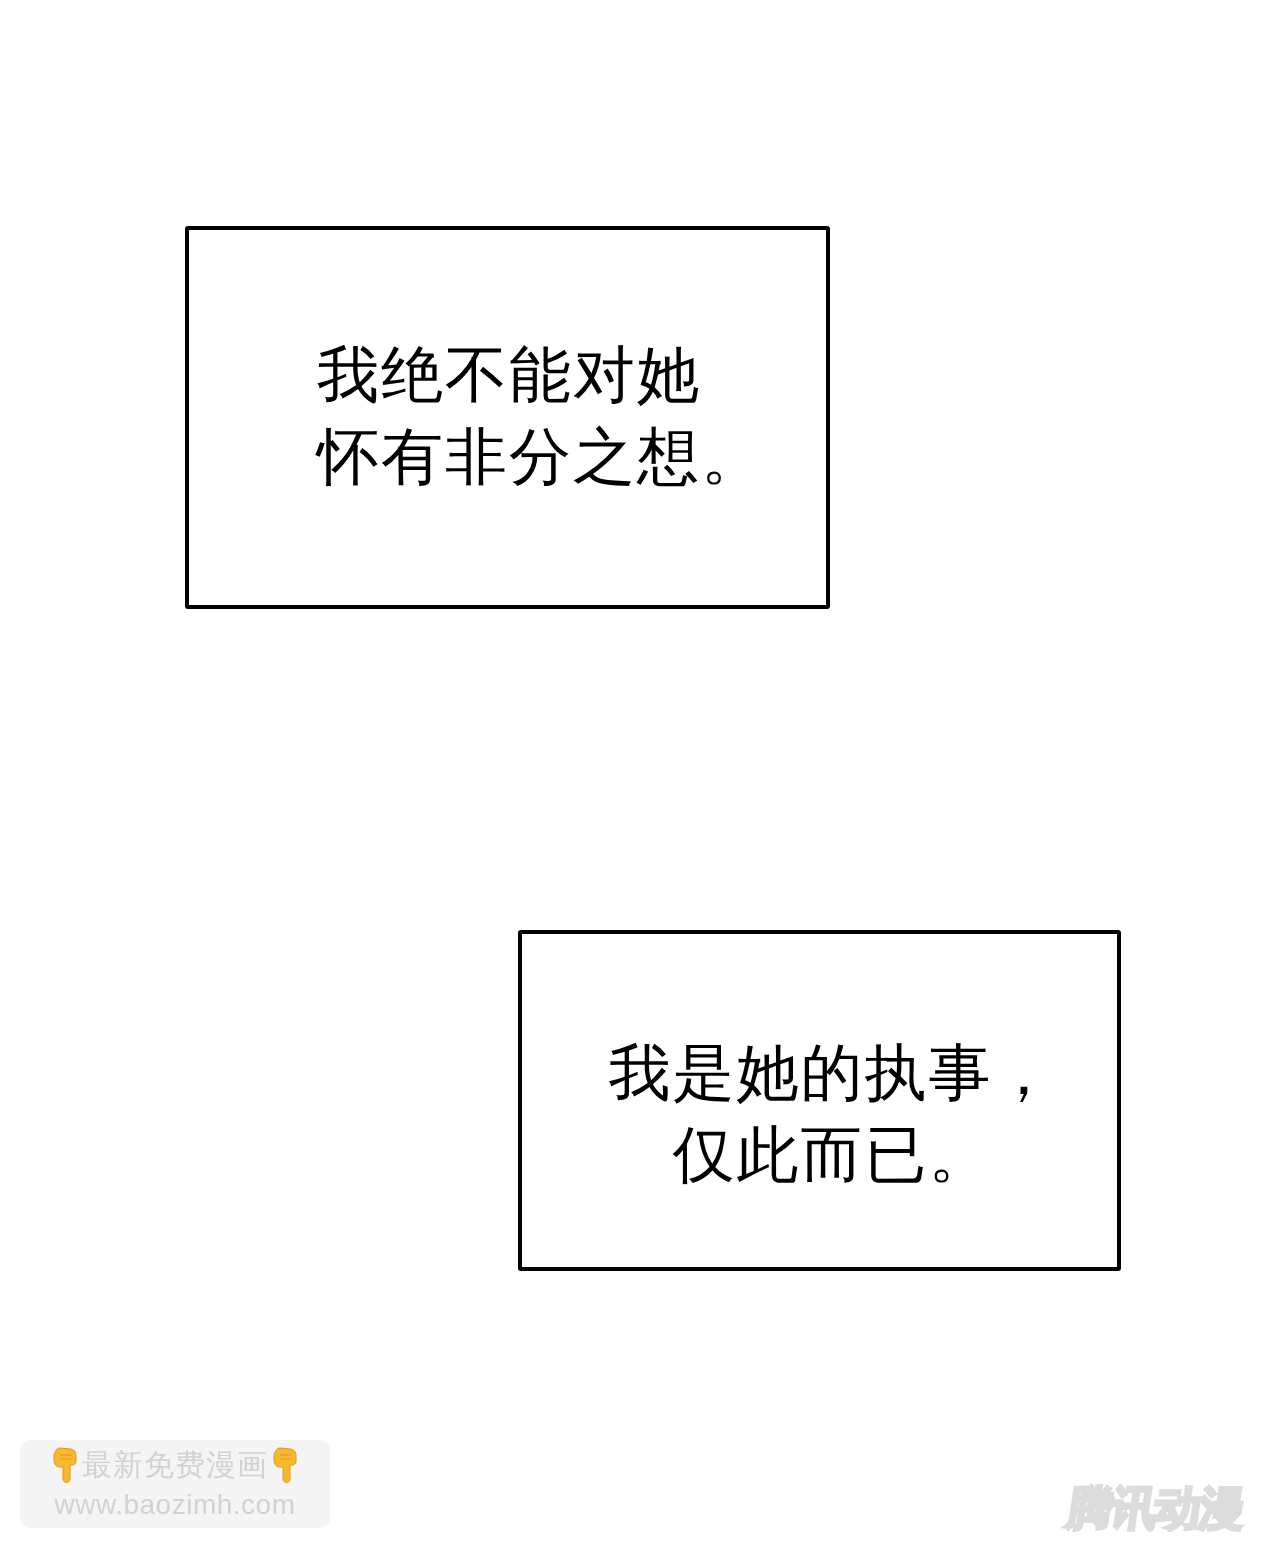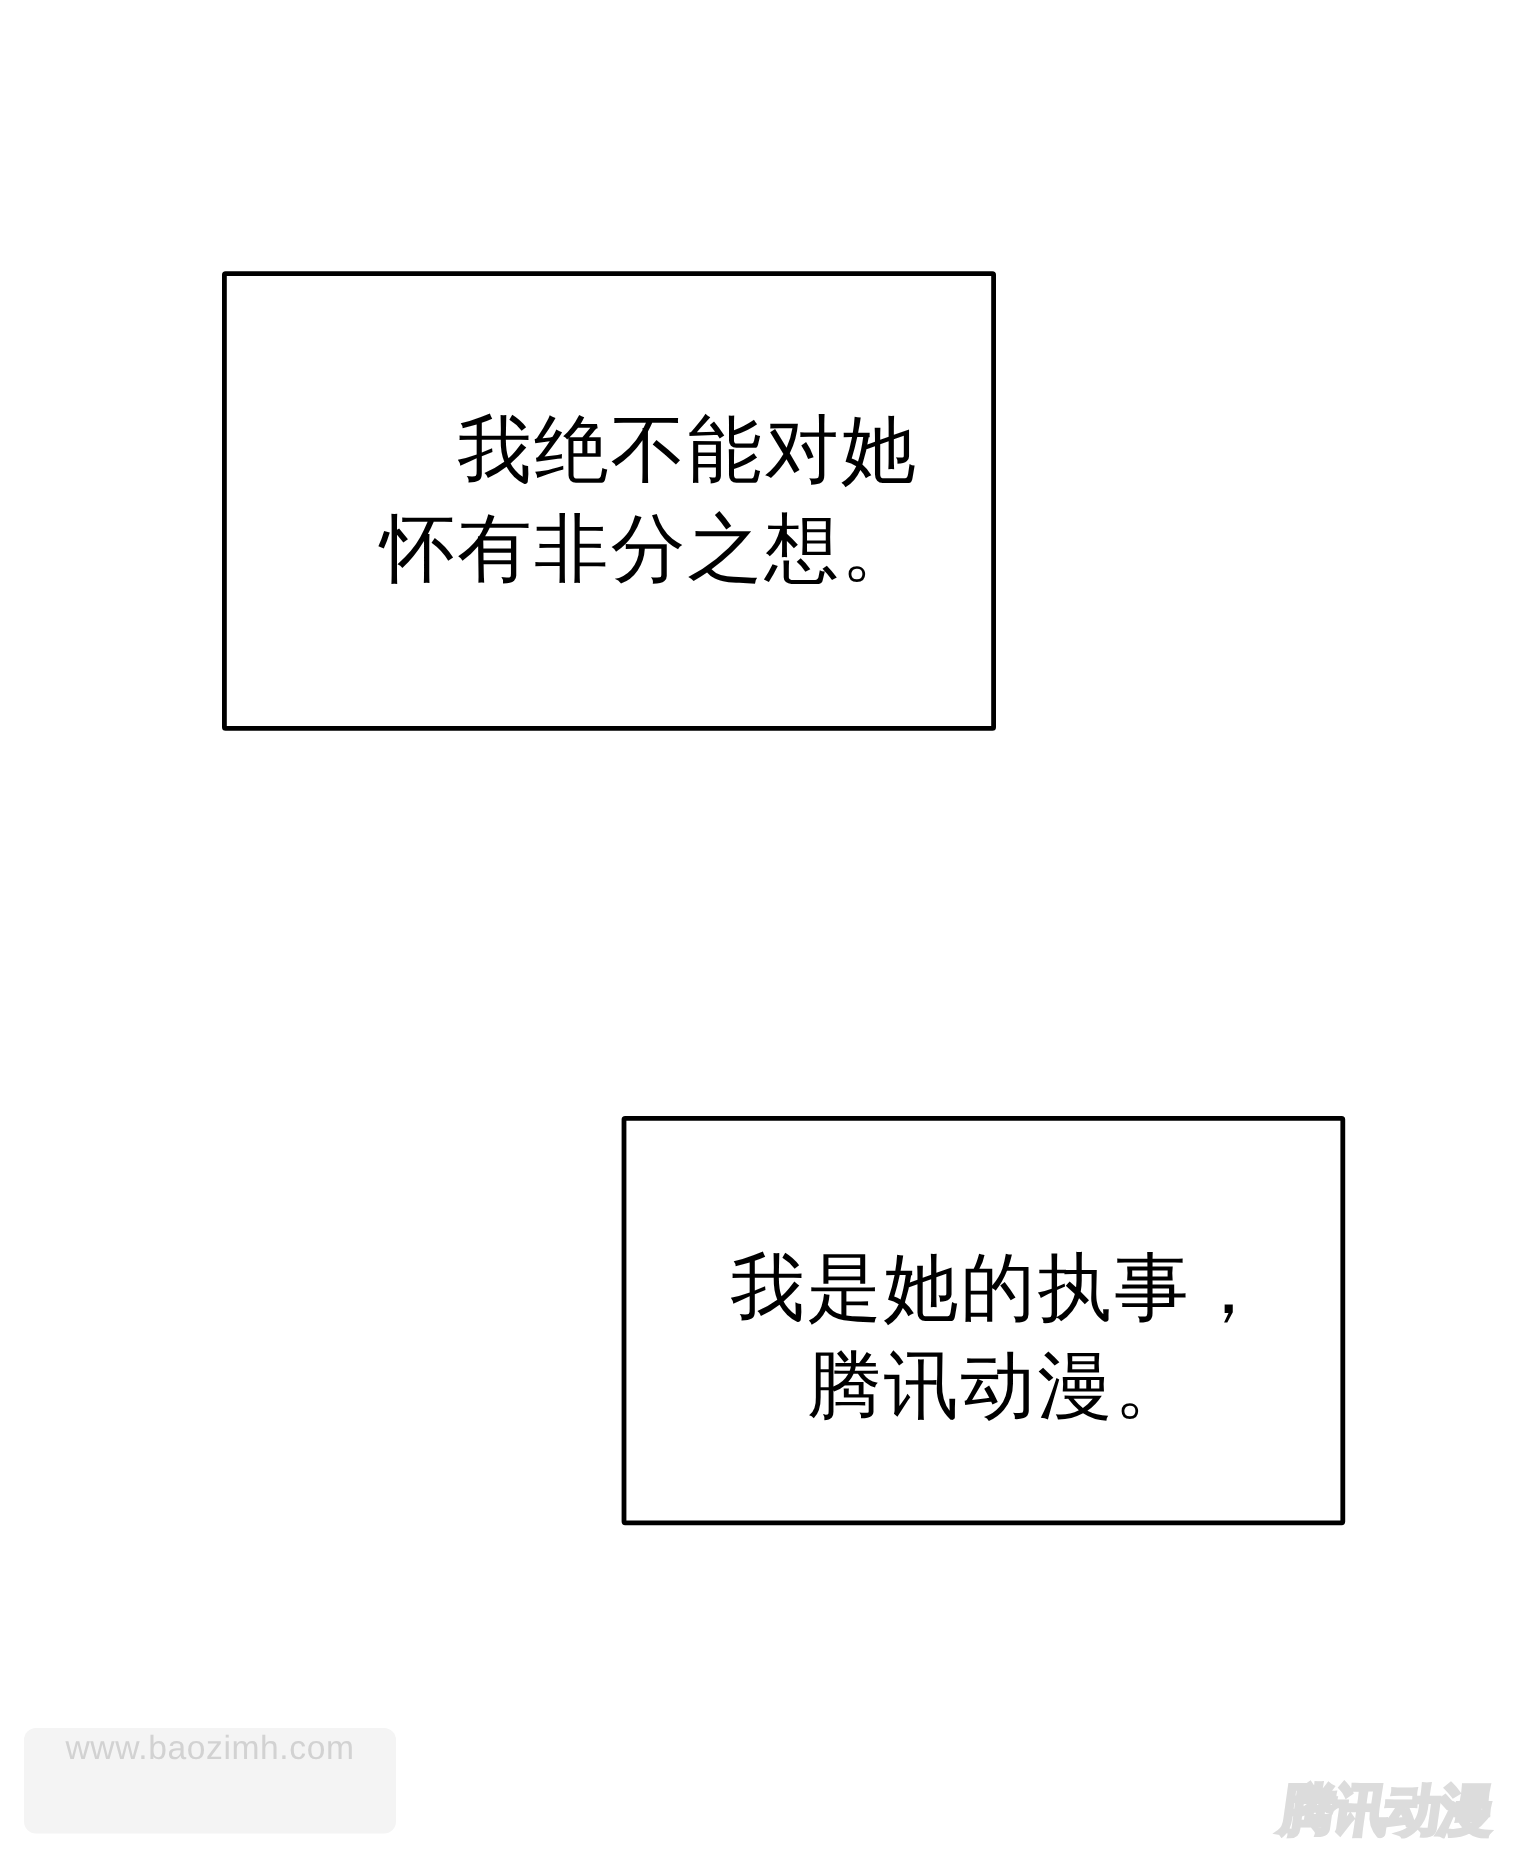--- a/index.html
+++ b/index.html
@@ -39,21 +39,21 @@
       margin: 0;
       color: #000000;
       font-size: 62px;
       line-height: 82px;
       white-space: nowrap;
       letter-spacing: 2px;
     }
     #box-1 .caption-text {
       left: 128px;
       top: 104px;
-      text-align: right;
+      text-align: left;
     }
     #box-2 .caption-text {
       left: 0;
       right: 0;
       top: 98px;
       text-align: center;
       padding-left: 26px;
     }
     .caption-line {
       display: block;
@@ -113,25 +113,40 @@
 <div class="caption-box" id="box-1">
   <p class="caption-text">
     <span class="caption-line">我绝不能对她</span>
     <span class="caption-line">怀有非分之想。</span>
   </p>
 </div>
 
 <div class="caption-box" id="box-2">
   <p class="caption-text">
     <span class="caption-line">我是她的执事，</span>
-    <span class="caption-line">腾讯动漫。</span>
+    <span class="caption-line">仅此而已。</span>
   </p>
 </div>
 
 <div class="watermark">
+  <div class="watermark-line1">
+    <span class="hand-icon">
+      <svg viewBox="0 0 30 36" xmlns="http://www.w3.org/2000/svg">
+        <path d="M6 4 C6 2 8 1 10 1 L20 2 C24 2 26 5 26 9 L26 14 C26 17 24 18 22 18 L20 18 L20 32 C20 34.5 18 35.5 16.5 35.5 C15 35.5 13 34.5 13 32 L13 20 L10 20 C6 20 4 17 4 13 L4 8 C4 6 5 5 6 4 Z" fill="#f5b82e" stroke="#e09a1a" stroke-width="1"></path>
+        <path d="M10 8 L22 8 M10 12 L22 12" stroke="#e09a1a" stroke-width="1" fill="none"></path>
+      </svg>
+    </span>
+    <span>最新免费漫画</span>
+    <span class="hand-icon">
+      <svg viewBox="0 0 30 36" xmlns="http://www.w3.org/2000/svg">
+        <path d="M6 4 C6 2 8 1 10 1 L20 2 C24 2 26 5 26 9 L26 14 C26 17 24 18 22 18 L20 18 L20 32 C20 34.5 18 35.5 16.5 35.5 C15 35.5 13 34.5 13 32 L13 20 L10 20 C6 20 4 17 4 13 L4 8 C4 6 5 5 6 4 Z" fill="#f5b82e" stroke="#e09a1a" stroke-width="1"></path>
+        <path d="M10 8 L22 8 M10 12 L22 12" stroke="#e09a1a" stroke-width="1" fill="none"></path>
+      </svg>
+    </span>
+  </div>
   <div class="watermark-line2">www.baozimh.com</div>
 </div>
 
 <div class="brand-logo">
   <svg viewBox="0 0 200 58" xmlns="http://www.w3.org/2000/svg">
     <g transform="skewX(-8)">
       <text x="14" y="50" font-family="DejaVu Sans, sans-serif" font-size="46" font-weight="bold" fill="#ffffff" stroke="#dcdcdc" stroke-width="3" letter-spacing="-2">腾讯动漫</text>
     </g>
   </svg>
 </div>

